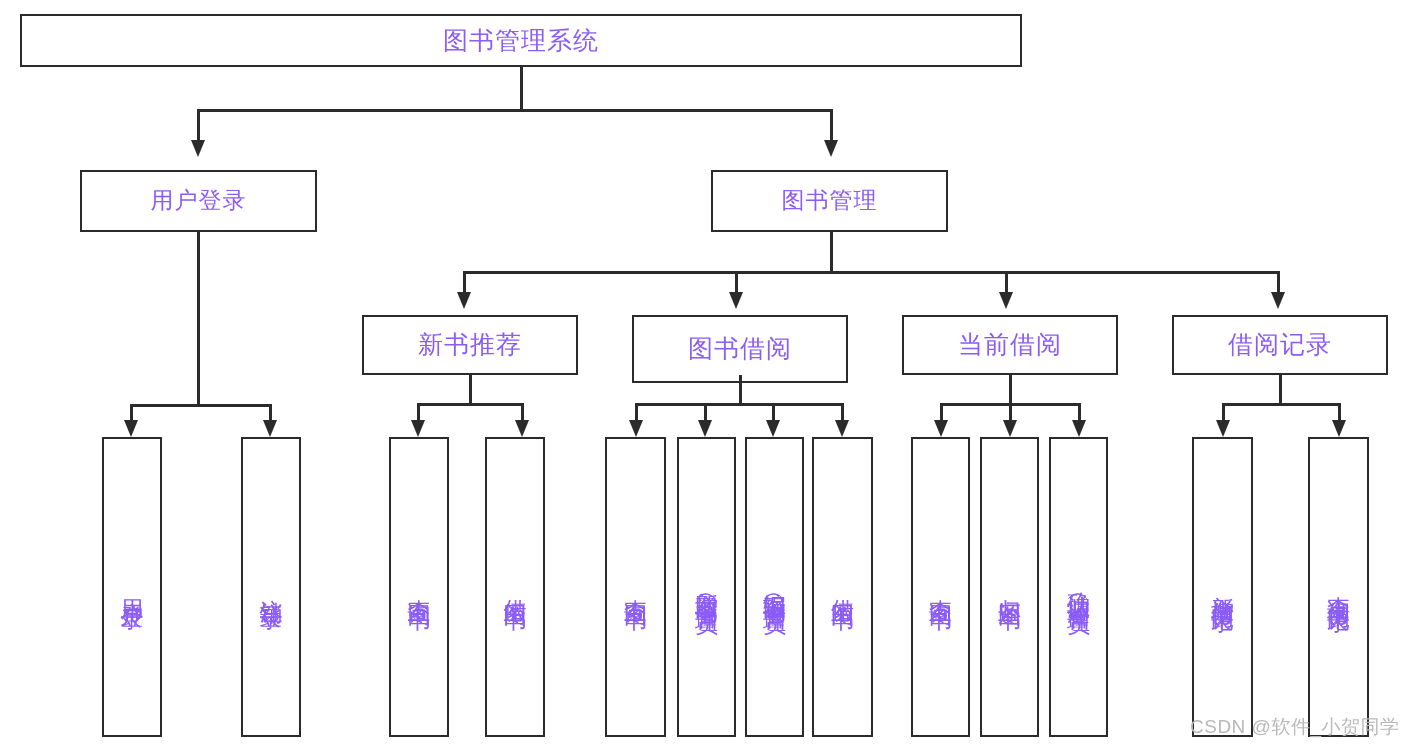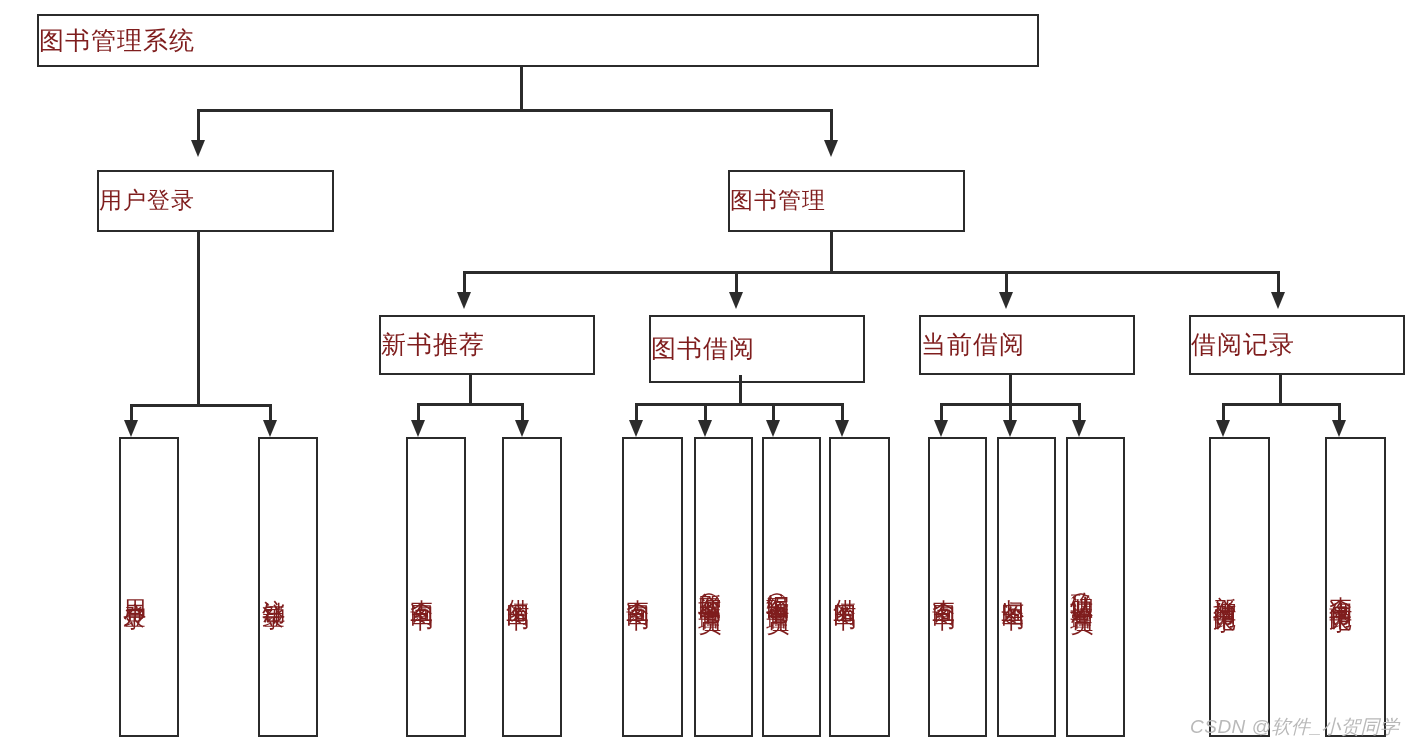--- a/index.html
+++ b/index.html
@@ -16,24 +16,23 @@
     background: #ffffff;
     overflow: hidden;
   }
   .node {
     position: absolute;
     box-sizing: border-box;
     background: #ffffff;
     border: 2.5px solid #2b2b2b;
     display: flex;
     align-items: center;
-    justify-content: flex-start;
-    color: #7f1d1d;
+    justify-content: center;
+    color: #8b5cf6;
     text-align: center;
-    margin-left: 17px;
   }
   .node.root      { font-size: 25px; }
   .node.level2    { font-size: 23px; }
   .node.level3    { font-size: 25px; }
   .node.leaf      { font-size: 23px; }
 
   .node .label {
     display: block;
     letter-spacing: 1px;
     line-height: 1.18;
@@ -199,15 +198,15 @@
     <span class="label">确认归还（管理员）</span>
   </div>
 
   <div class="node leaf" style="left:1192px; top:437px; width:61px; height:300px;">
     <span class="label">新增借阅记录</span>
   </div>
   <div class="node leaf" style="left:1308px; top:437px; width:61px; height:300px;">
     <span class="label">查询借阅记录</span>
   </div>
 
-  <div class="watermark" style="left:1190px; top:714px;font-style:italic;">CSDN @软件_小贺同学</div>
+  <div class="watermark" style="left:1190px; top:714px;">CSDN @软件_小贺同学</div>
 
 </div>
 
 </body></html>

